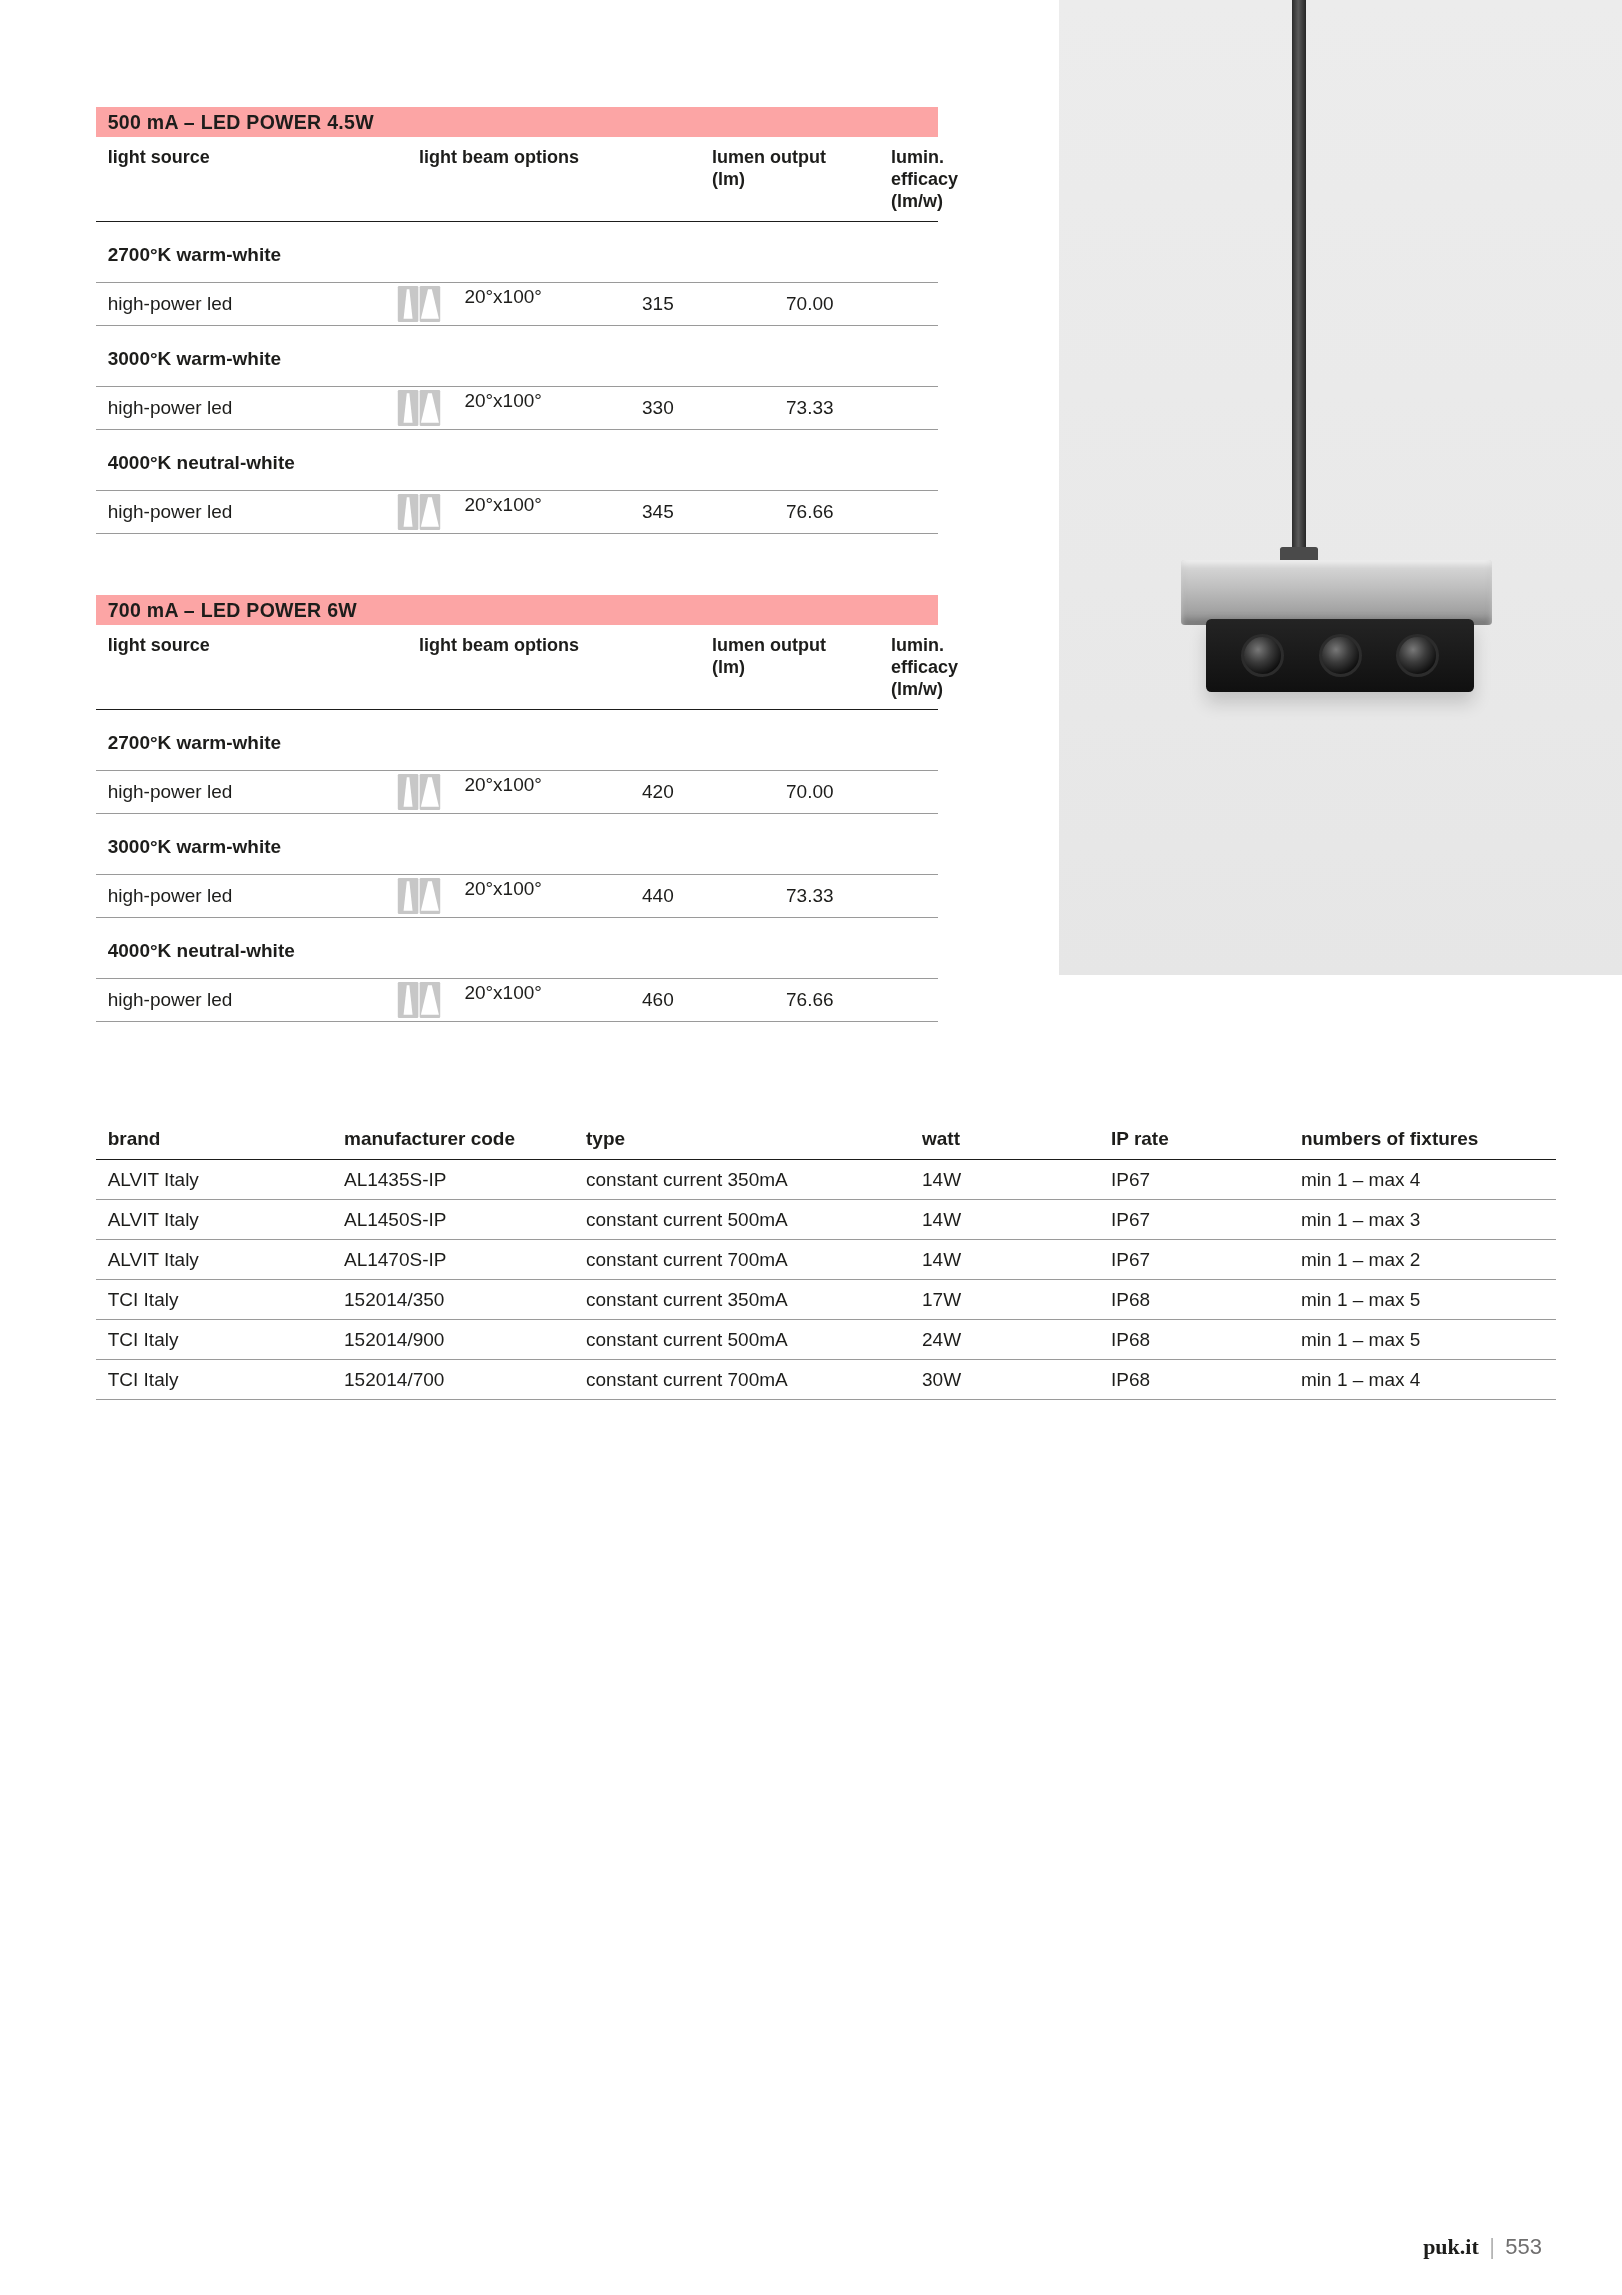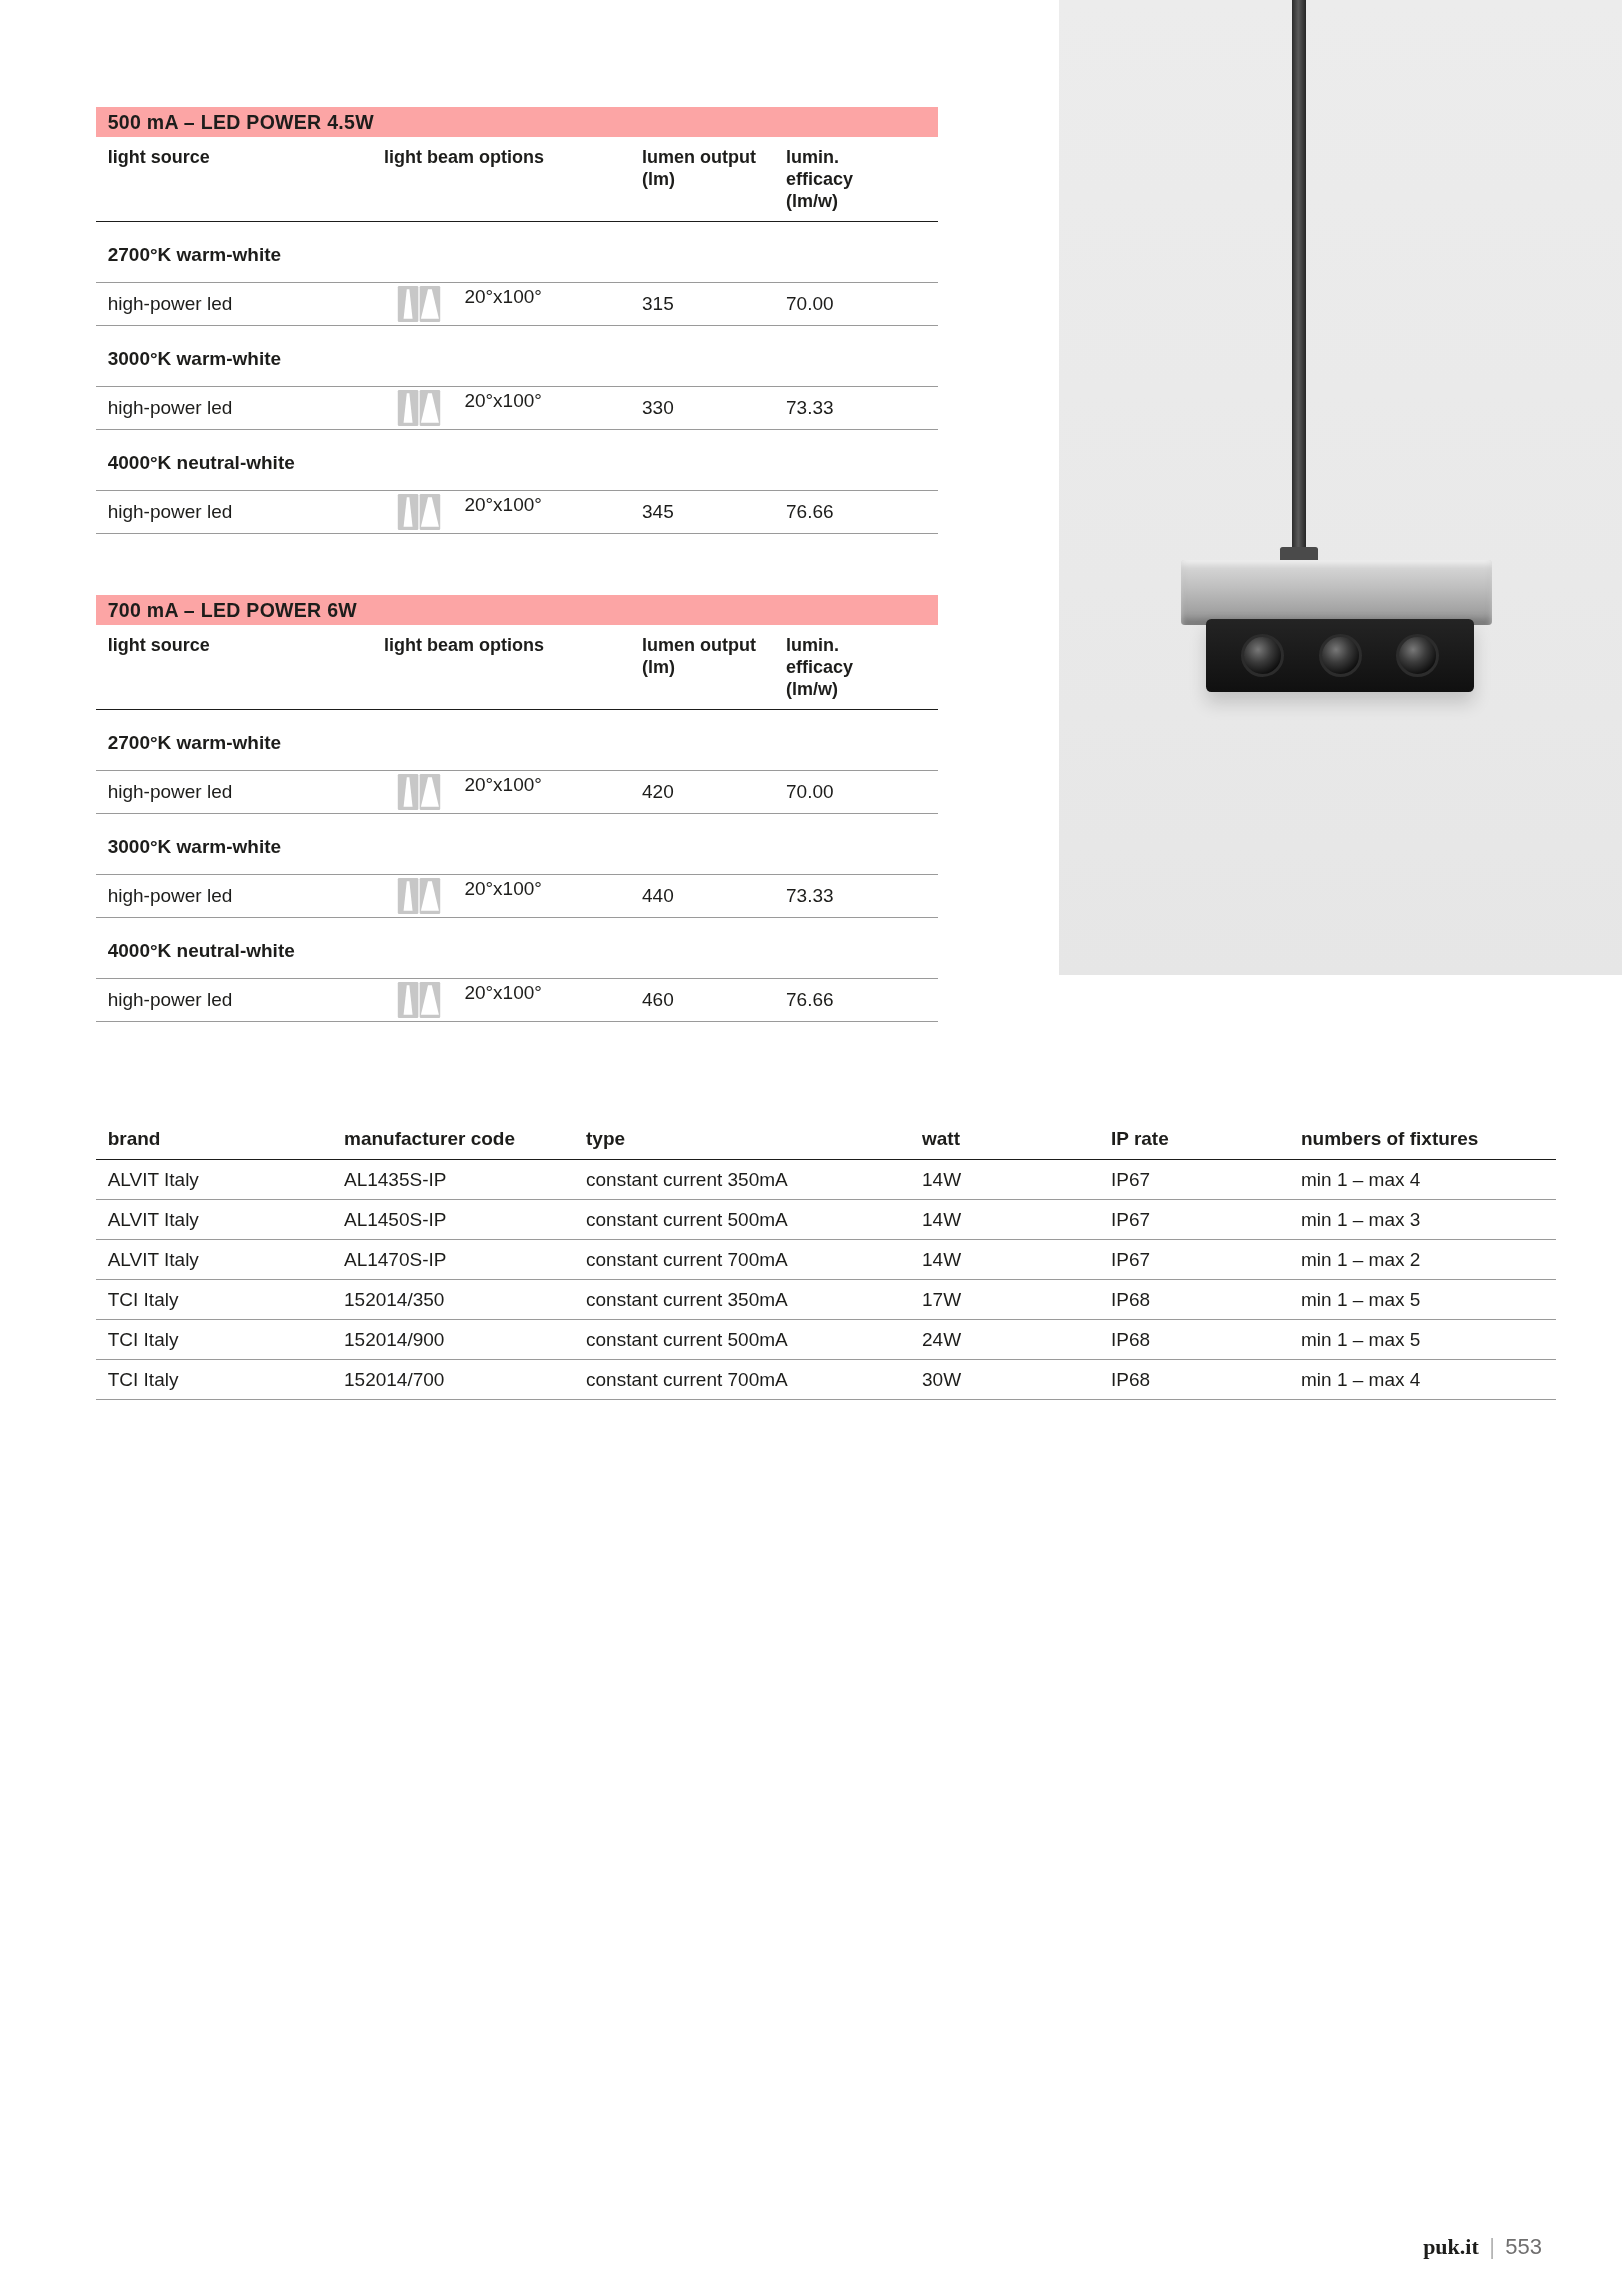--- a/index.html
+++ b/index.html
@@ -9,21 +9,21 @@
 
   
   .spec-table { position:absolute; width:842px; }
   .t1 { left:96px; top:107px; }
   .t2 { left:96px; top:595px; }
 
   .bar { background:#fca5a5; height:30px; display:flex; align-items:center; padding-left:11.7px; }
   .bar-title { font-weight:bold; font-size:19.5px; letter-spacing:0.3px; }
 
   .cols { display:grid; grid-template-columns:288px 258px 144px 151px;
-          padding:10.4px 0 7.8px 0; border-bottom:1.9px solid #1d1d1b; }
+          padding:10.4px 0 7.8px 0; border-bottom:1.9px solid #1d1d1b;gap:35px; }
   .cols .c { font-weight:bold; font-size:18px; line-height:1.22; }
   .c1 { padding-left:11.7px; }
   .cols .c3 { max-width:120px; }
   .cols .c4 { max-width:97px; }
 
   .sec { height:39px; display:flex; align-items:flex-start; padding-left:11.7px;
          border-bottom:0.6px solid #9a9a9a; font-weight:bold; font-size:19px;margin-top:22px; }
   .row { display:grid; grid-template-columns:288px 258px 144px 151px; height:43px;
          align-items:center; border-bottom:0.6px solid #9a9a9a; font-size:19px; }
   .beamcell { display:flex; align-items:flex-start; padding-left:13px; gap:23.4px; }

